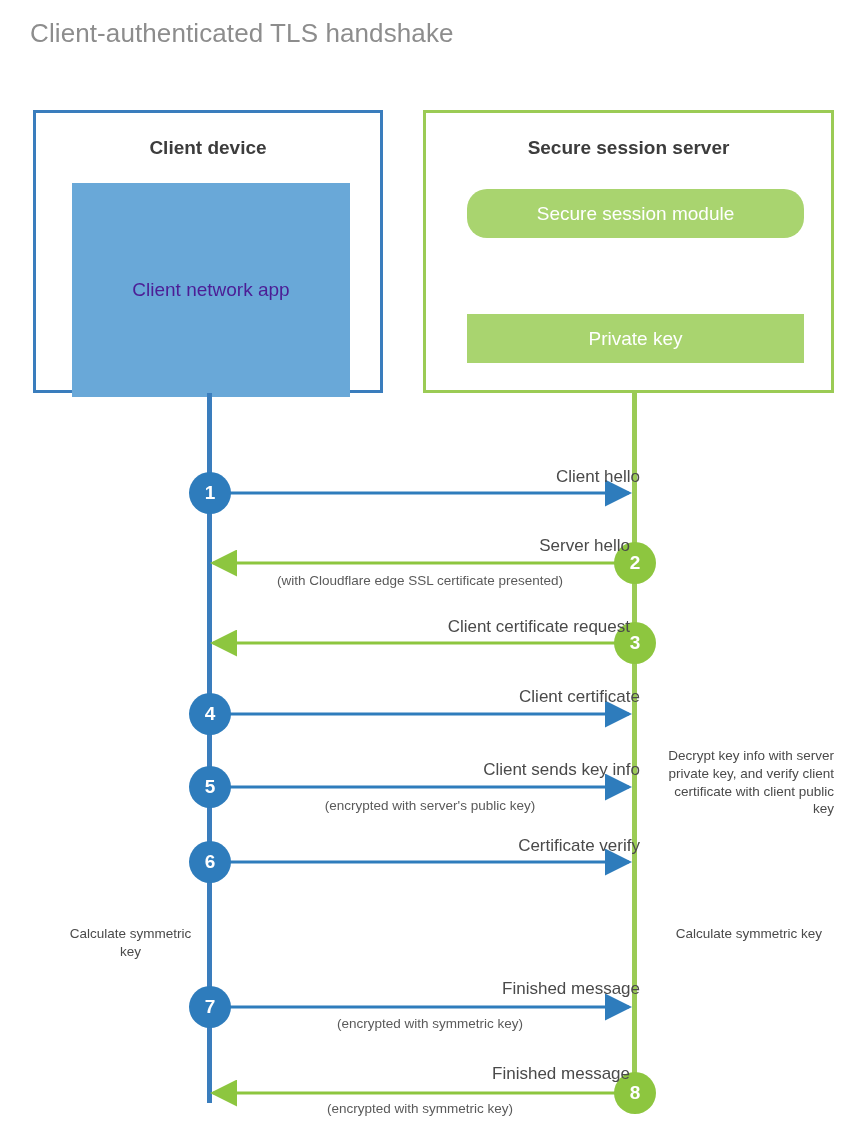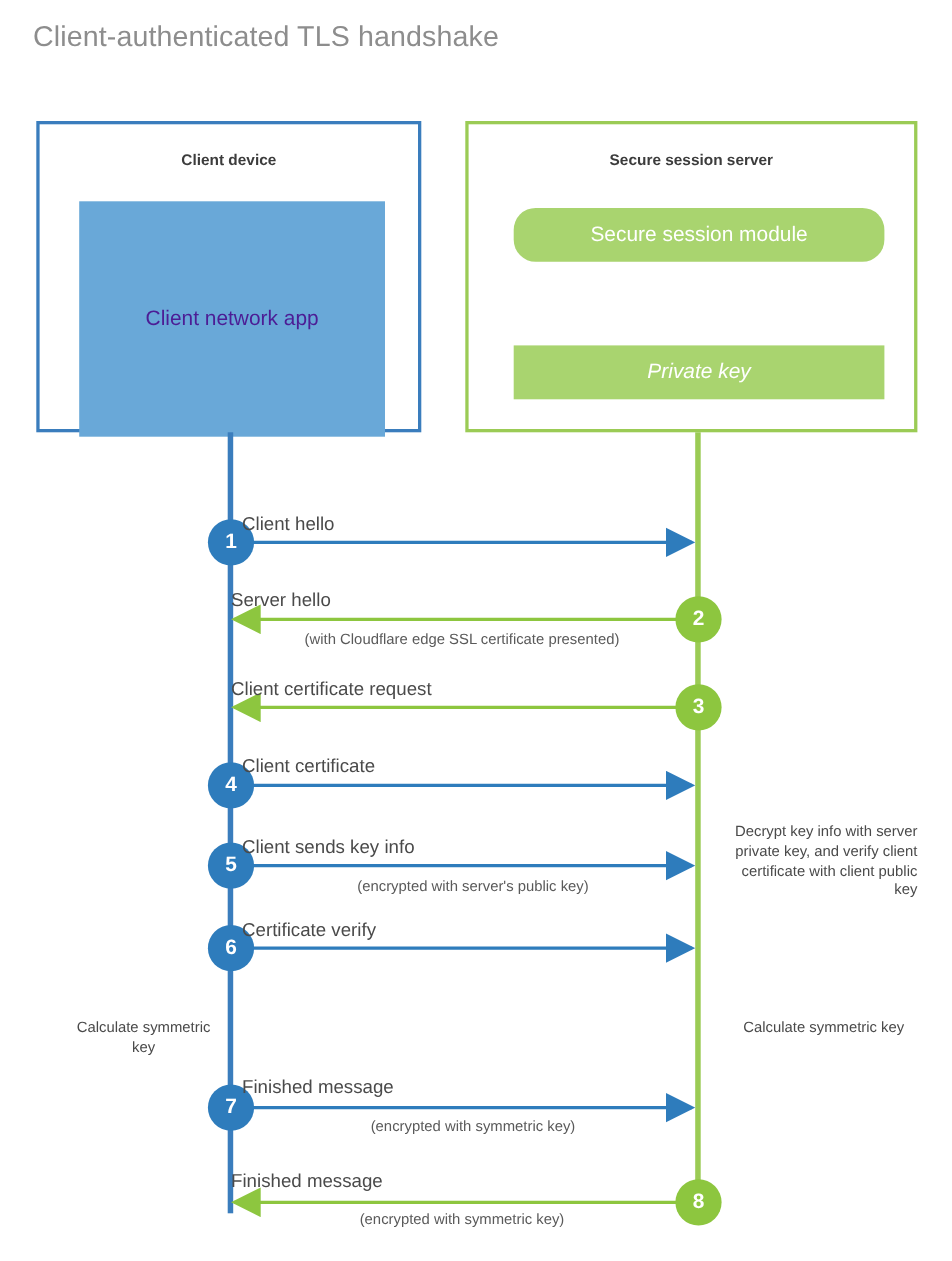--- a/index.html
+++ b/index.html
@@ -42,21 +42,21 @@
   #server-box {
     left: 423px; top: 110px;
     width: 411px; height: 283px;
     border: 3px solid #9bcb55;
   }
   .party-title {
     position: absolute;
     left: 0; right: 0;
     top: 24px;
     text-align: center;
-    font-size: 14px;
+    font-size: 19px;
     font-weight: bold;
     color: #3c3c3c;
   }
   #client-app {
     position: absolute;
     left: 36px; top: 70px;
     width: 278px; height: 214px;
     background: #69a8d8;
     color: #4c1d95;
     font-size: 19px;
@@ -74,21 +74,21 @@
     background: #a9d46f;
     color: #ffffff;
     font-size: 19px;
     display: flex;
     align-items: center;
     justify-content: center;
     text-align: center;
   }
   #server-bar-0 { top: 76px; border-radius: 20px; }
   #server-bar-1 { top: 139px; }
-  #server-bar-2 { top: 201px; font-style: italic; }
+  #server-bar-2 { top: 201px; }
 
   
   .lifeline {
     position: absolute;
     width: 5px;
   }
   #client-lifeline {
     left: 207px;
     top: 393px;
     height: 710px;
@@ -120,21 +120,21 @@
     display: flex;
     align-items: center;
     justify-content: center;
   }
   .step-circle.blue  { background: #2e7cbc; }
   .step-circle.green { background: #8dc63f; }
 
   
   .msg-main {
     position: absolute;
-    text-align: left;
+    text-align: right;
     font-size: 17px;
     color: #4a4a4a;
     white-space: nowrap;
   }
   .msg-sub {
     position: absolute;
     text-align: center;
     font-size: 13.5px;
     color: #5a5a5a;
     white-space: nowrap;

